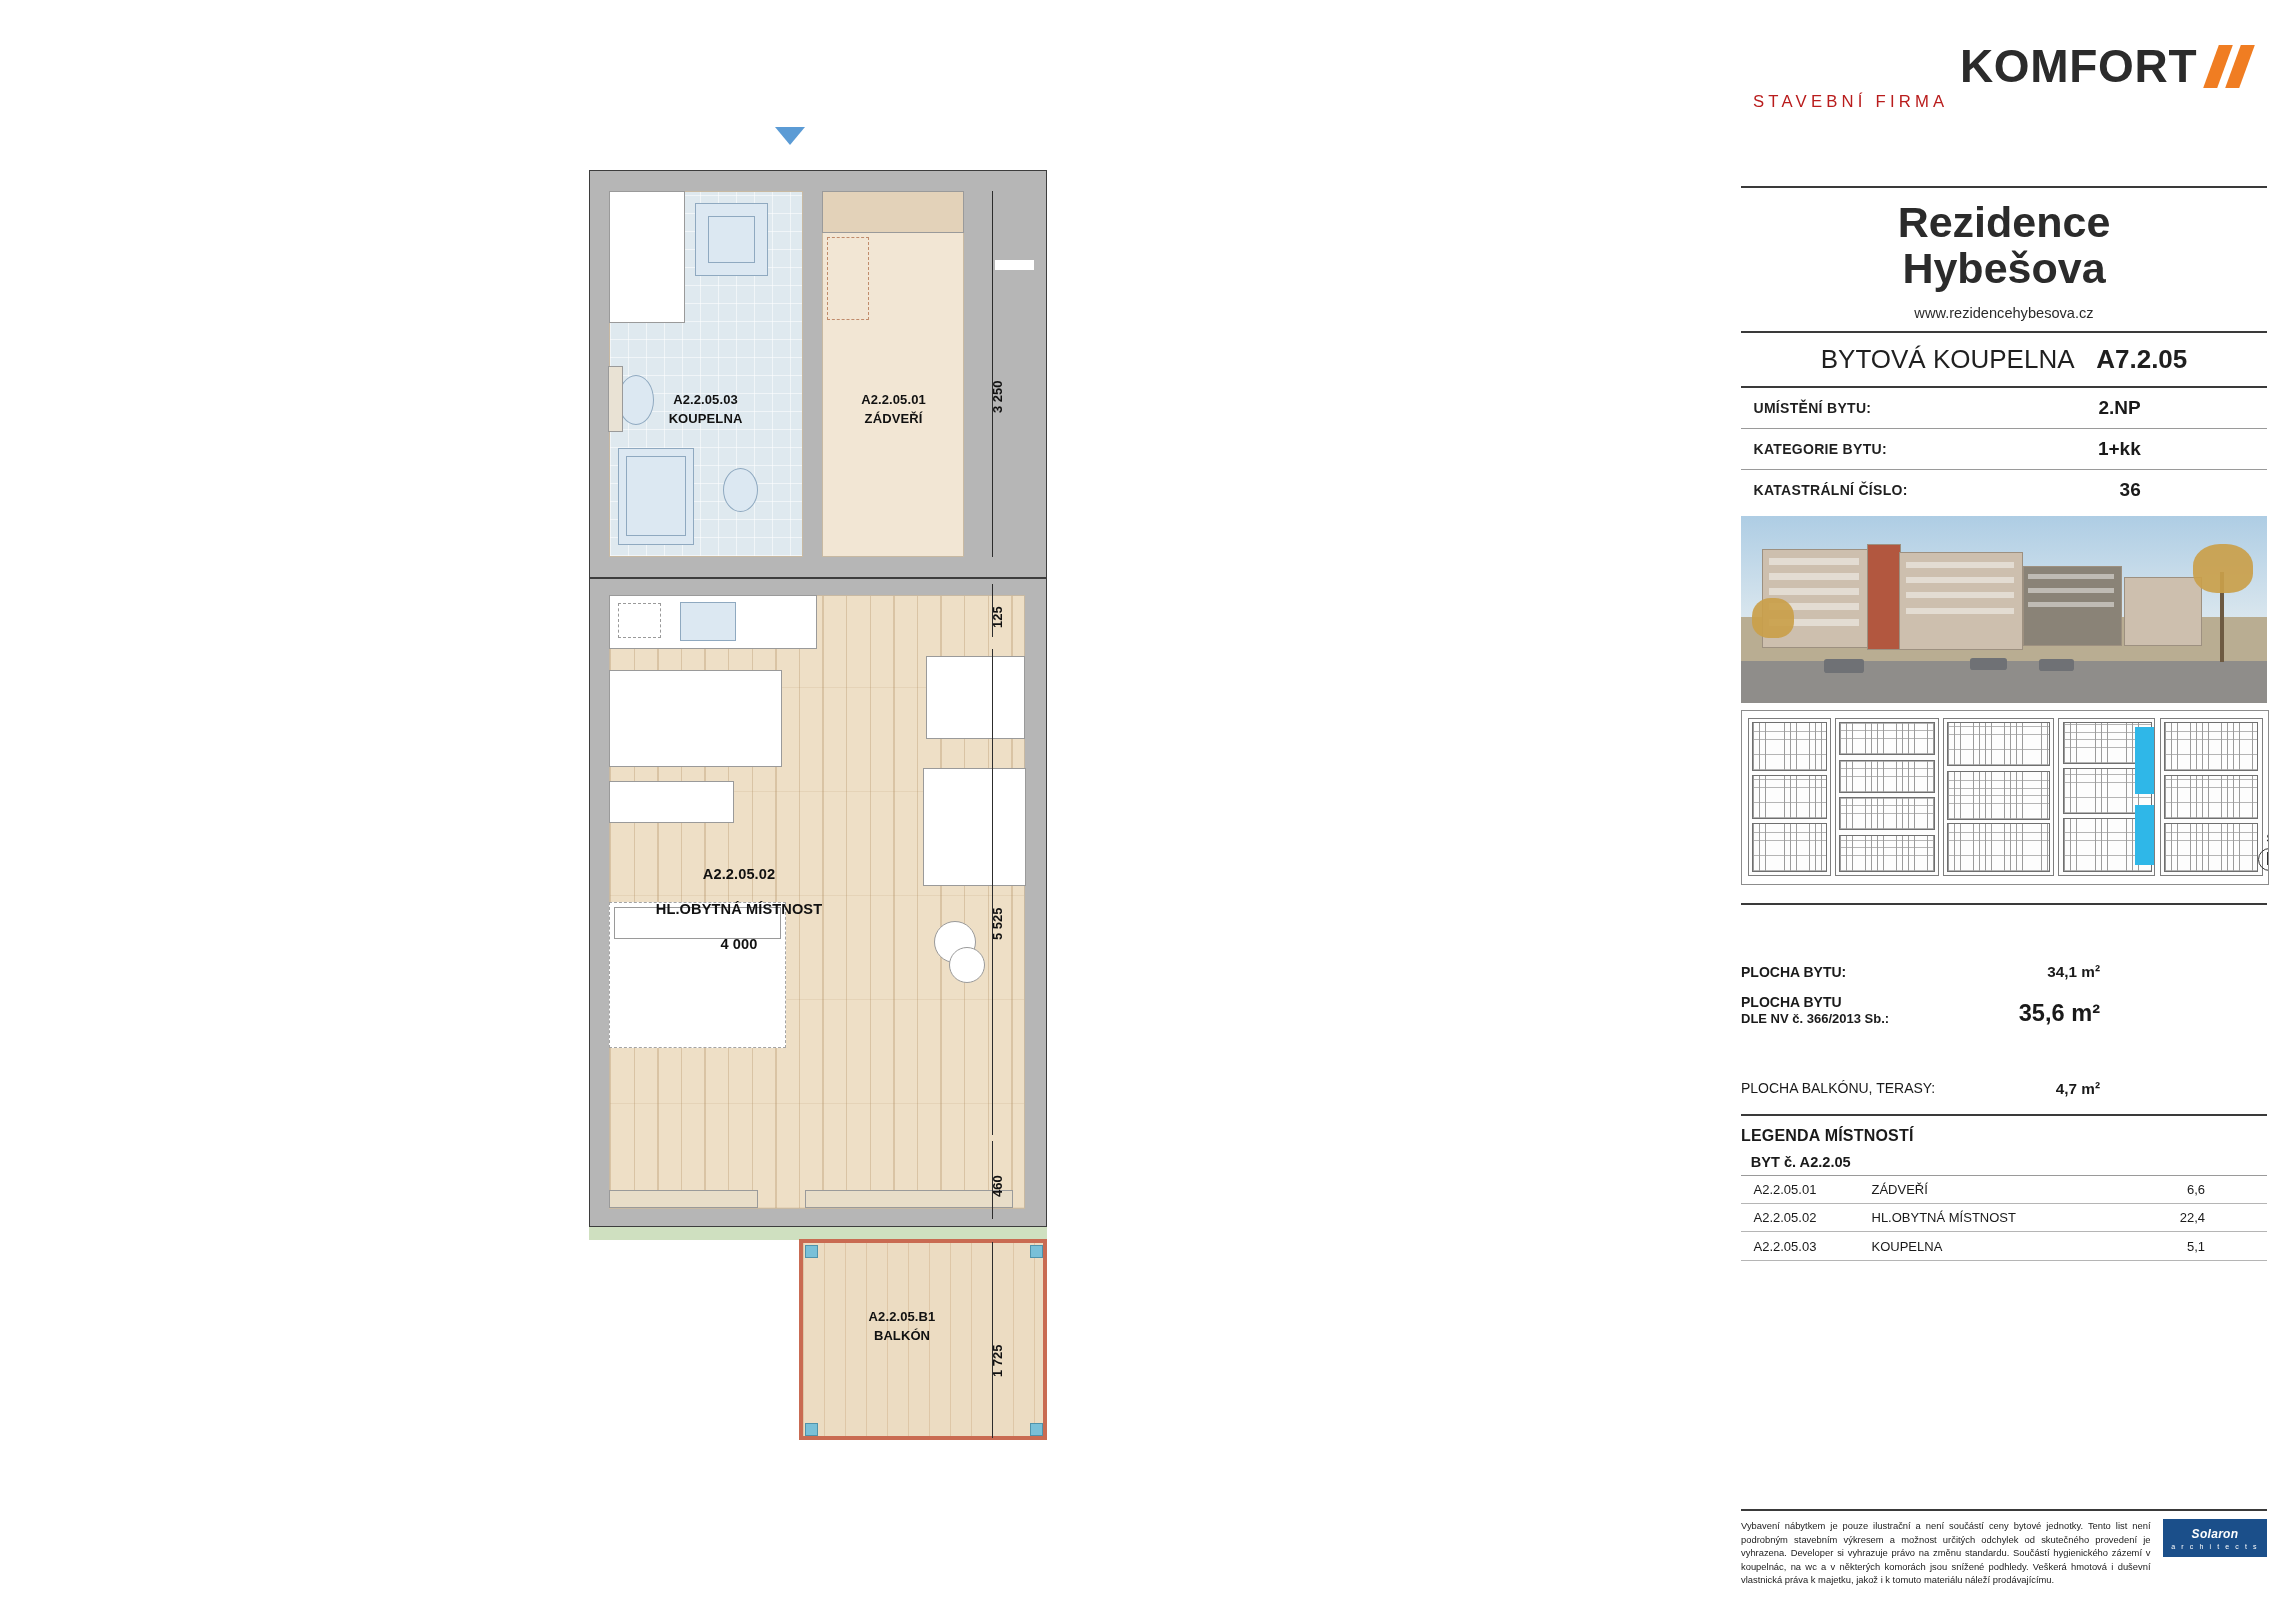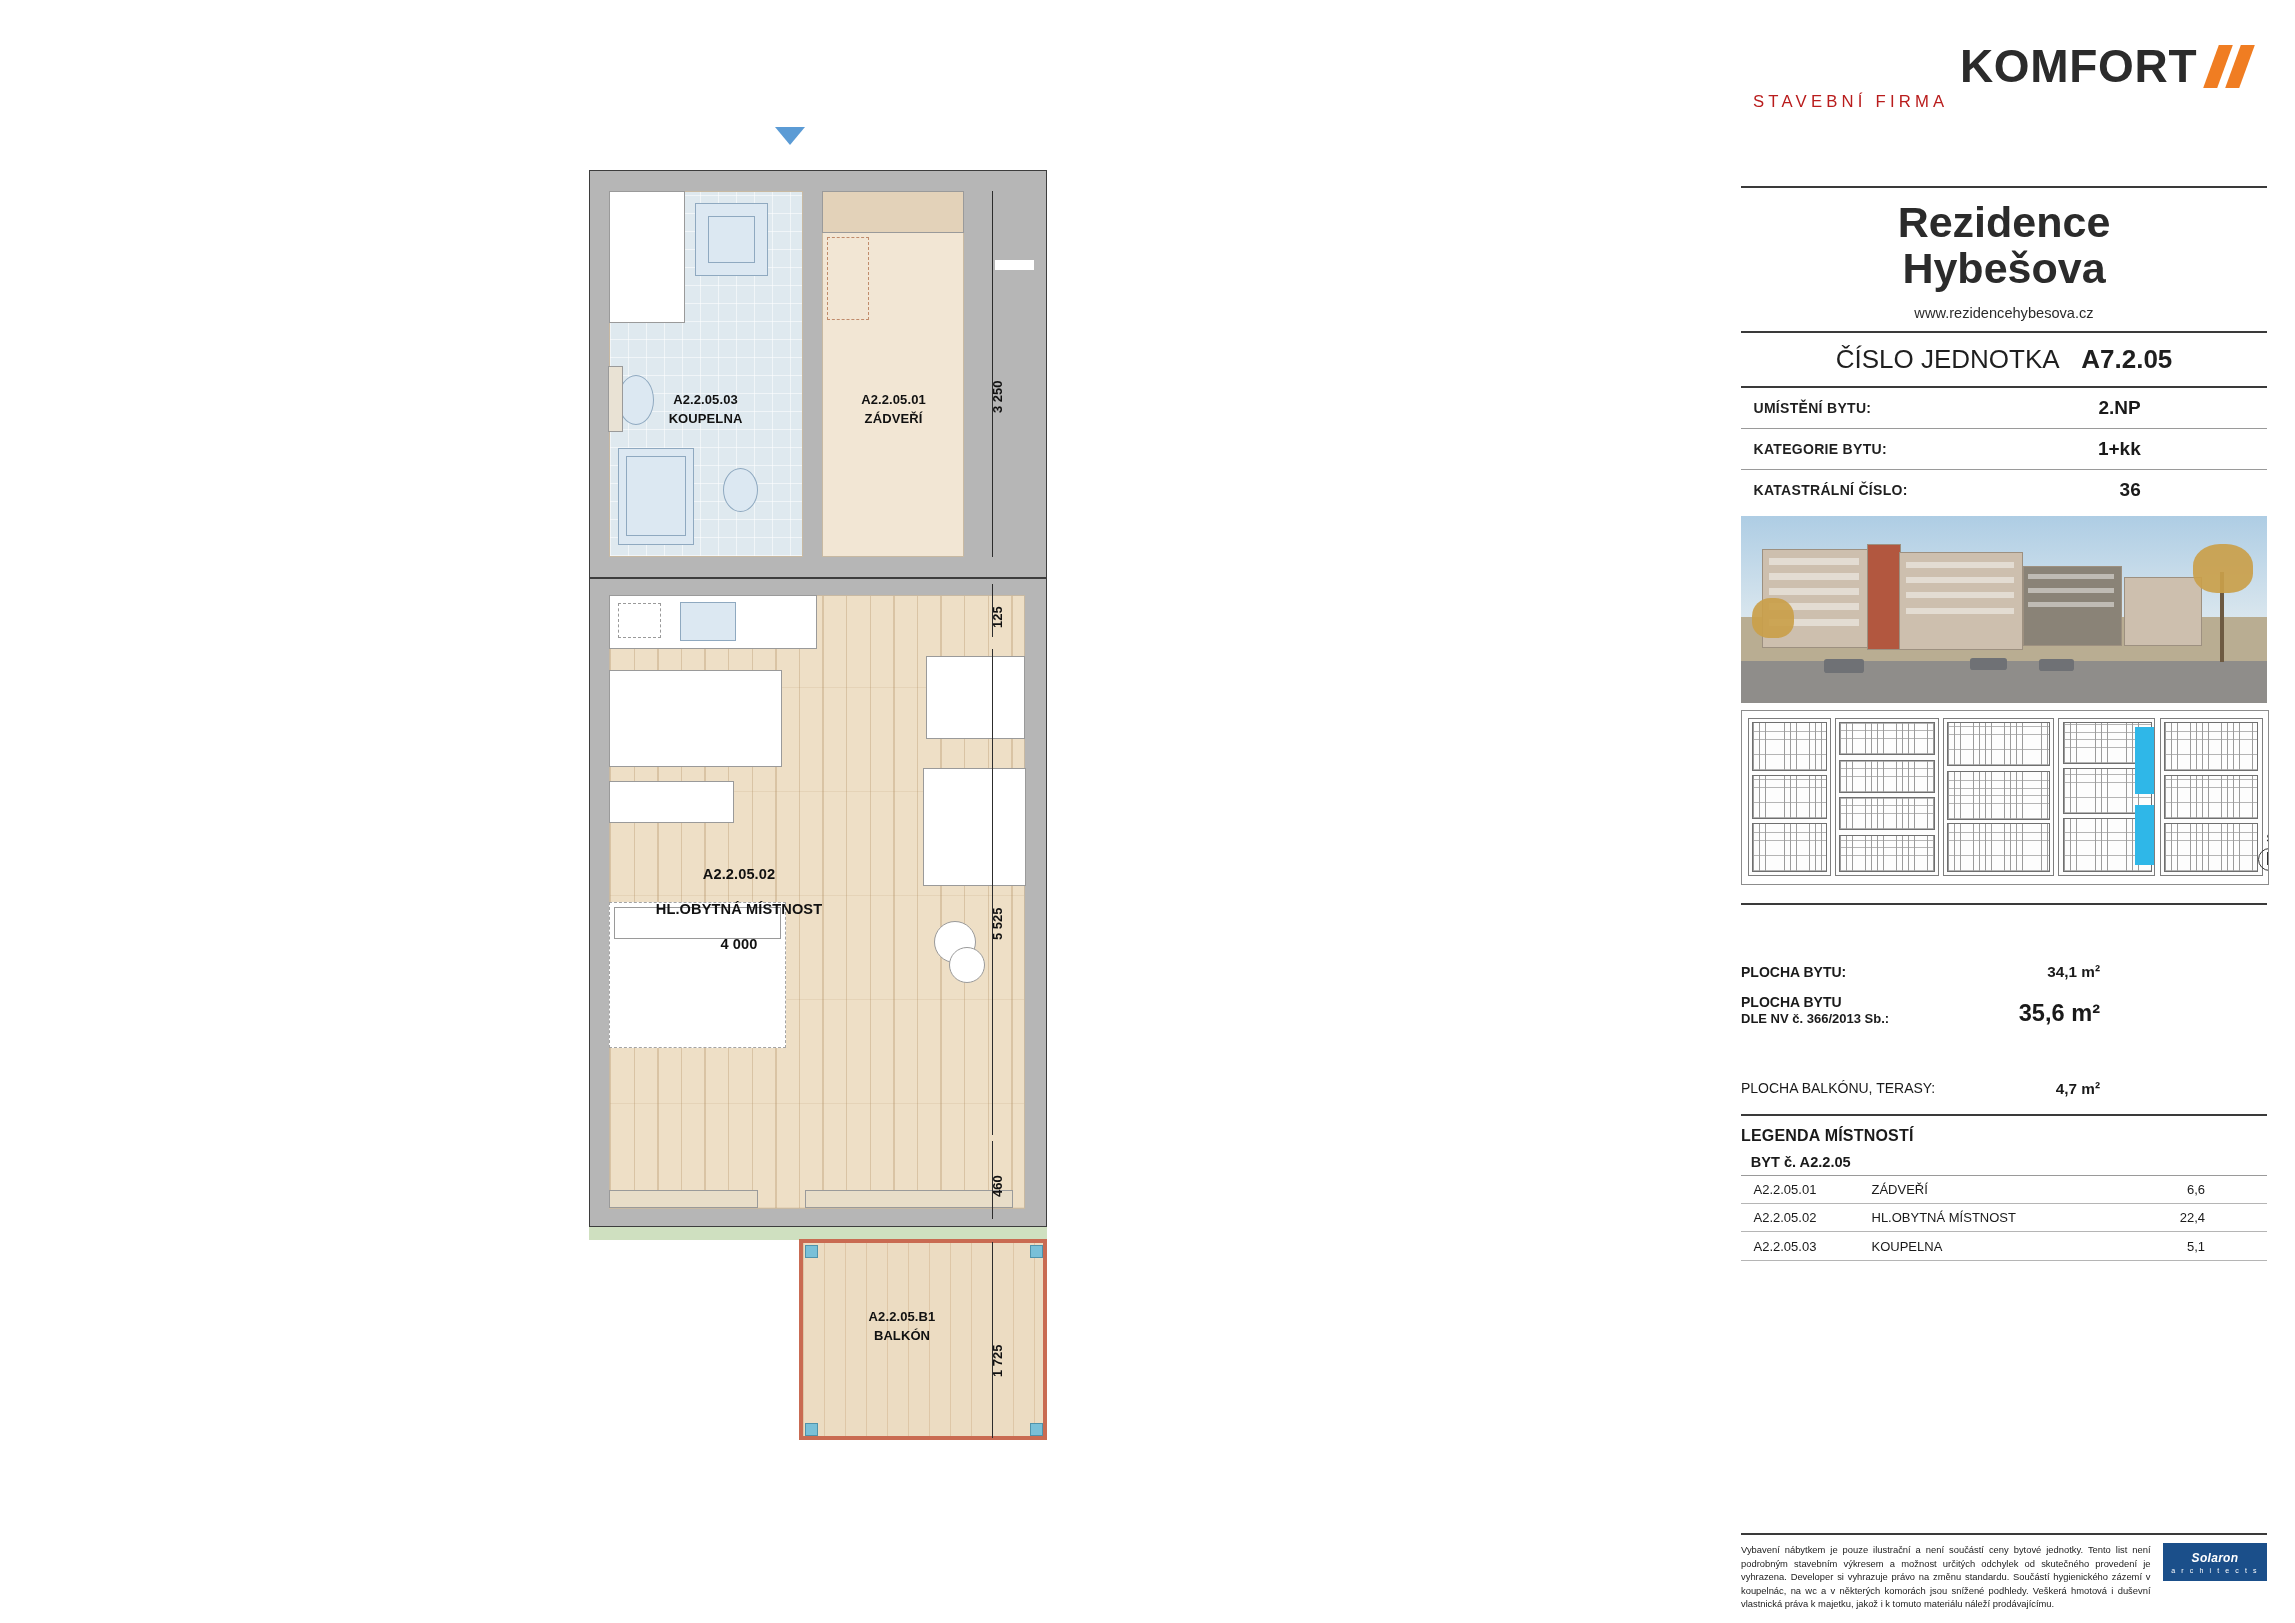--- a/index.html
+++ b/index.html
@@ -306,21 +306,21 @@
     padding: 6.2px 0 6.2px 12.5px;
     border-bottom: 0.7px solid #b5b5b5;
   }
   .legend-row .c1 { width: 118px; }
   .legend-row .c2 { flex: 1; }
   .legend-row .c3 { width: 83px; text-align: right; padding-right: 62px; }
 
   .footer {
     position: absolute;
     left: 28px; right: 28px;
-    bottom: 12px;
+    bottom: 36px;
   }
   .footer .hr { margin-bottom: 8.3px; }
   .footer-inner { display: flex; gap: 12.5px; align-items: flex-start; }
   .disclaimer {
     font-size: 9.4px;
     line-height: 1.45;
     text-align: justify;
     color: #222;
     flex: 1;
   }
@@ -448,21 +448,21 @@
 
     <div class="rez-title">
       <div>Rezidence</div>
       <div>Hybešova</div>
     </div>
     <div class="rez-url">www.rezidencehybesova.cz</div>
 
     <div class="hr"></div>
 
     <div class="unit-line">
-      <span>ČÍSLO JEDNOTKA</span>&nbsp;&nbsp;&nbsp;<b>A7.2.05</b>
+      <span>BYTOVÁ KOUPELNA</span>&nbsp;&nbsp;&nbsp;<b>A7.2.05</b>
     </div>
 
     <div class="hr"></div>
 
     <div class="meta-row">
       <span class="k">UMÍSTĚNÍ BYTU:</span>
       <span class="v">2.NP</span>
     </div>
     <div class="meta-row">
       <span class="k">KATEGORIE BYTU:</span>

